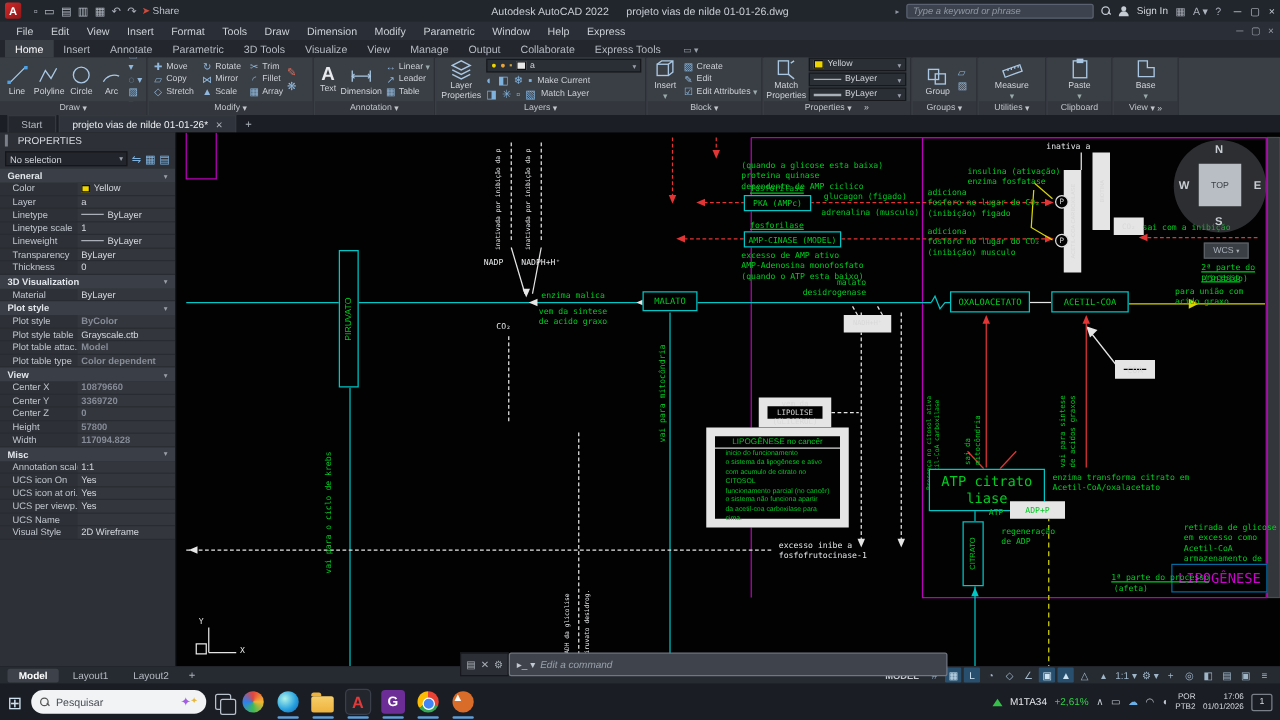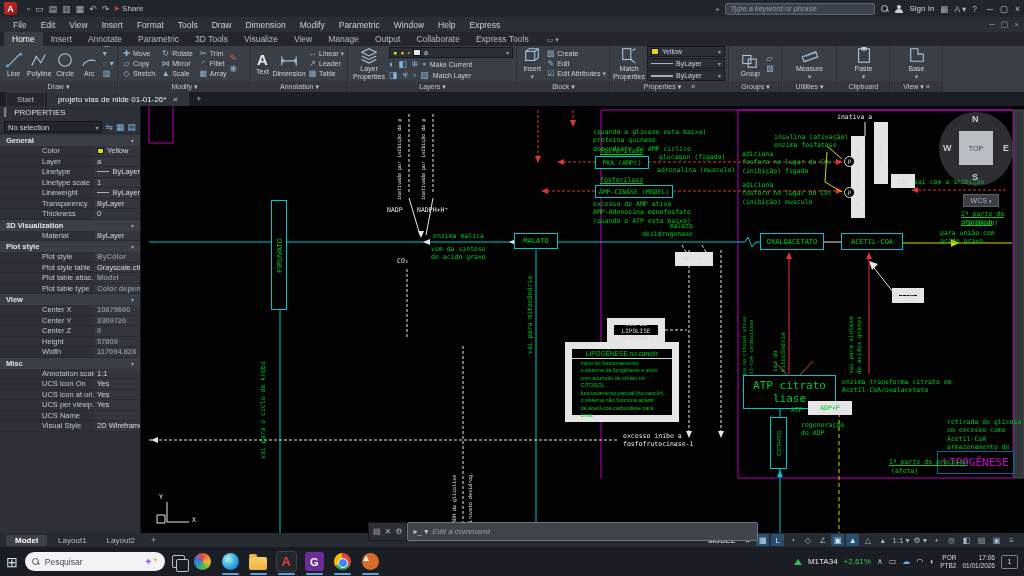--- a/index.html
+++ b/index.html
@@ -68,21 +68,21 @@
 
   
   #palette{position:absolute;left:0;top:0;width:141px;height:427px;background:#2d3037;border-right:1px solid #16181d;overflow:hidden;}
   #pal-head{height:13px;display:flex;align-items:center;gap:4px;padding:0 4px;color:#d8dce2;font-size:8px;background:#2d3037;}
   #pal-sel-row{display:flex;align-items:center;gap:3px;padding:2px 4px;}
   #pal-sel{flex:1;height:12px;background:#22252b;border:1px solid #14161a;font-size:7.5px;color:#d0d4da;display:flex;align-items:center;padding:0 3px;}
   #pal-sel .arr{margin-left:auto;color:#9aa0aa;font-size:6px;}
   .palic{color:#7fb2dd;font-size:9px;}
   .psec{background:#3a3e46;height:11px;display:flex;align-items:center;padding:0 6px;font-size:7.5px;color:#e2e6ec;font-weight:bold;}
   .psec .arr{margin-left:auto;color:#9aa0aa;font-weight:normal;font-size:6px;}
-  .prow{display:flex;height:10.5px;border-bottom:1px solid #282b31;font-size:7.5px;align-items:center;padding-left:32px;}
+  .prow{display:flex;height:10.5px;border-bottom:1px solid #282b31;font-size:7.5px;align-items:center;}
   .prow .pl{width:62px;padding-left:10px;color:#c2c7cf;overflow:hidden;white-space:nowrap;}
   .prow .pv{flex:1;color:#d6dae0;display:flex;align-items:center;gap:3px;overflow:hidden;white-space:nowrap;background:#33363d;height:100%;padding-left:3px;}
   .prow .pv.muted{color:#868c97;font-weight:bold;}
   .pv .swatch{width:7px;height:6px;border:1px solid #111;}
   .pv .ln{width:18px;height:1px;background:#aab0b8;}
 
   
   #canvas{position:absolute;left:141px;top:0;width:883px;height:427px;background:#020202;overflow:hidden;}
   #canvas svg{position:absolute;left:0;top:0;}
   .cl{position:absolute;font-family:"DejaVu Sans Mono",monospace;font-size:6.5px;line-height:1.3;color:#00cc22;white-space:pre-line;}
@@ -163,20 +163,24 @@
         <span>▤</span>
         <span>▥</span>
         <span>▦</span>
         <span>↶</span>
         <span>↷</span>
       </span>
     <span class="share">
         <span class="gl">➤</span>
         <span>Share</span>
       </span>
+    <div id="titles">
+      <span>Autodesk AutoCAD 2022</span>
+      <span>projeto vias de nilde 01-01-26.dwg</span>
+    </div>
     <div id="tb-right">
       <span style="color:#8f97a4;font-size:6px">▸</span>
       <span id="kw-search">Type a keyword or phrase</span>
       <span class="mag"></span>
       <span class="person"></span>
       <span class="signin">Sign In</span>
       <span class="tbicon">▦</span>
       <span class="tbicon">A ▾</span>
       <span class="tbicon">?</span>
       <span class="winbtns">

